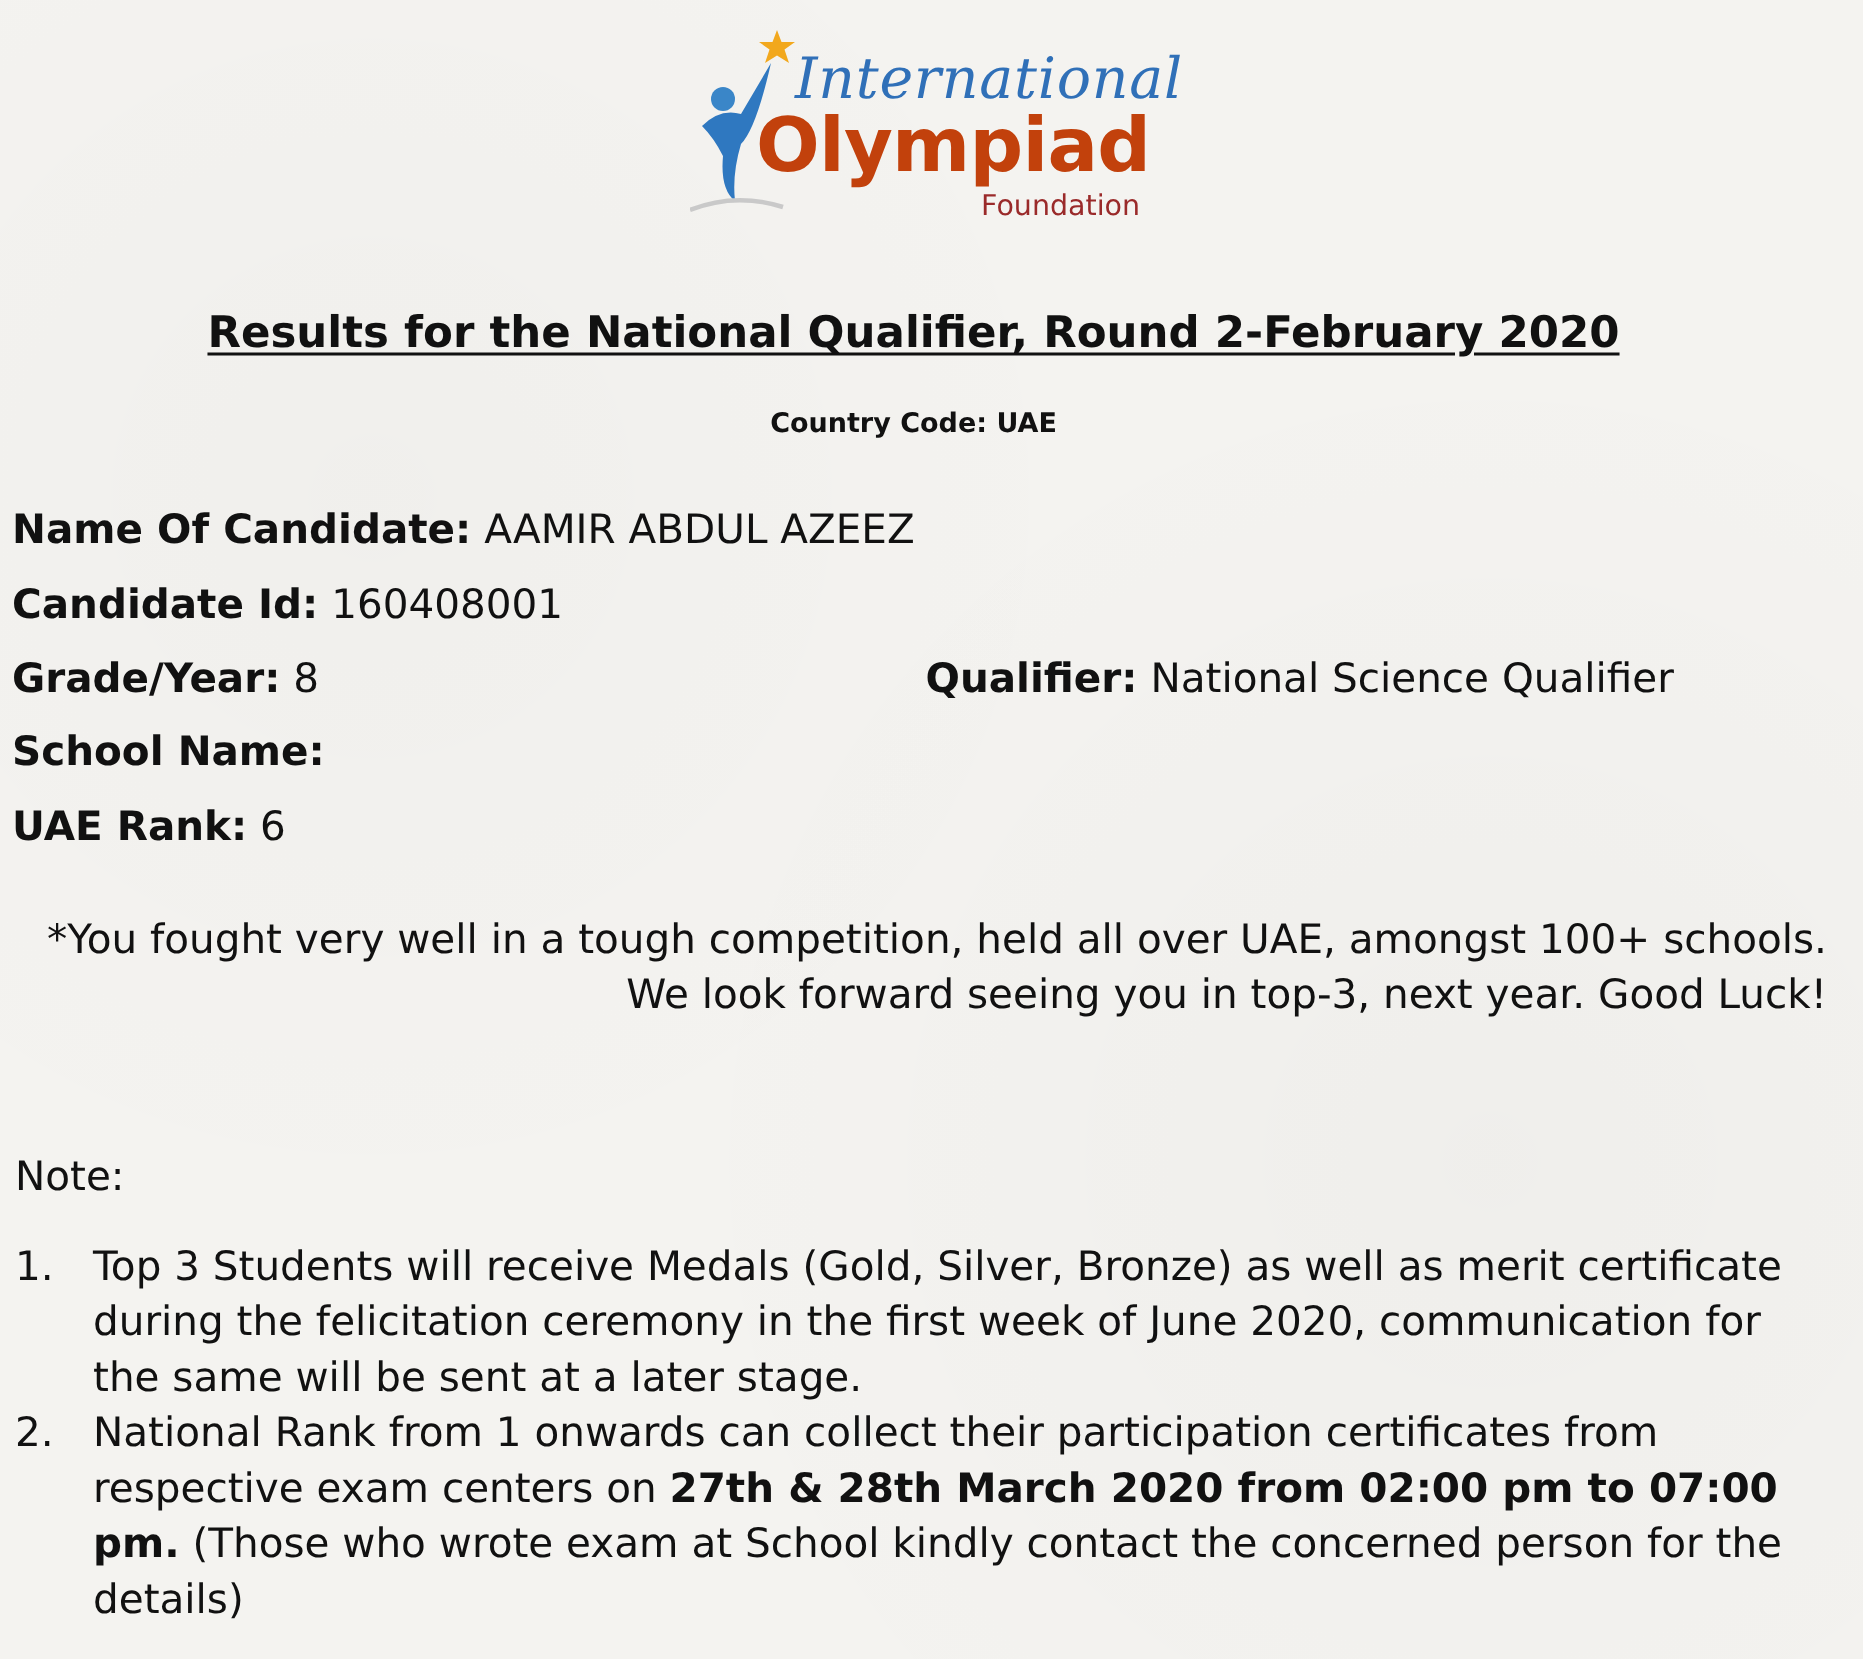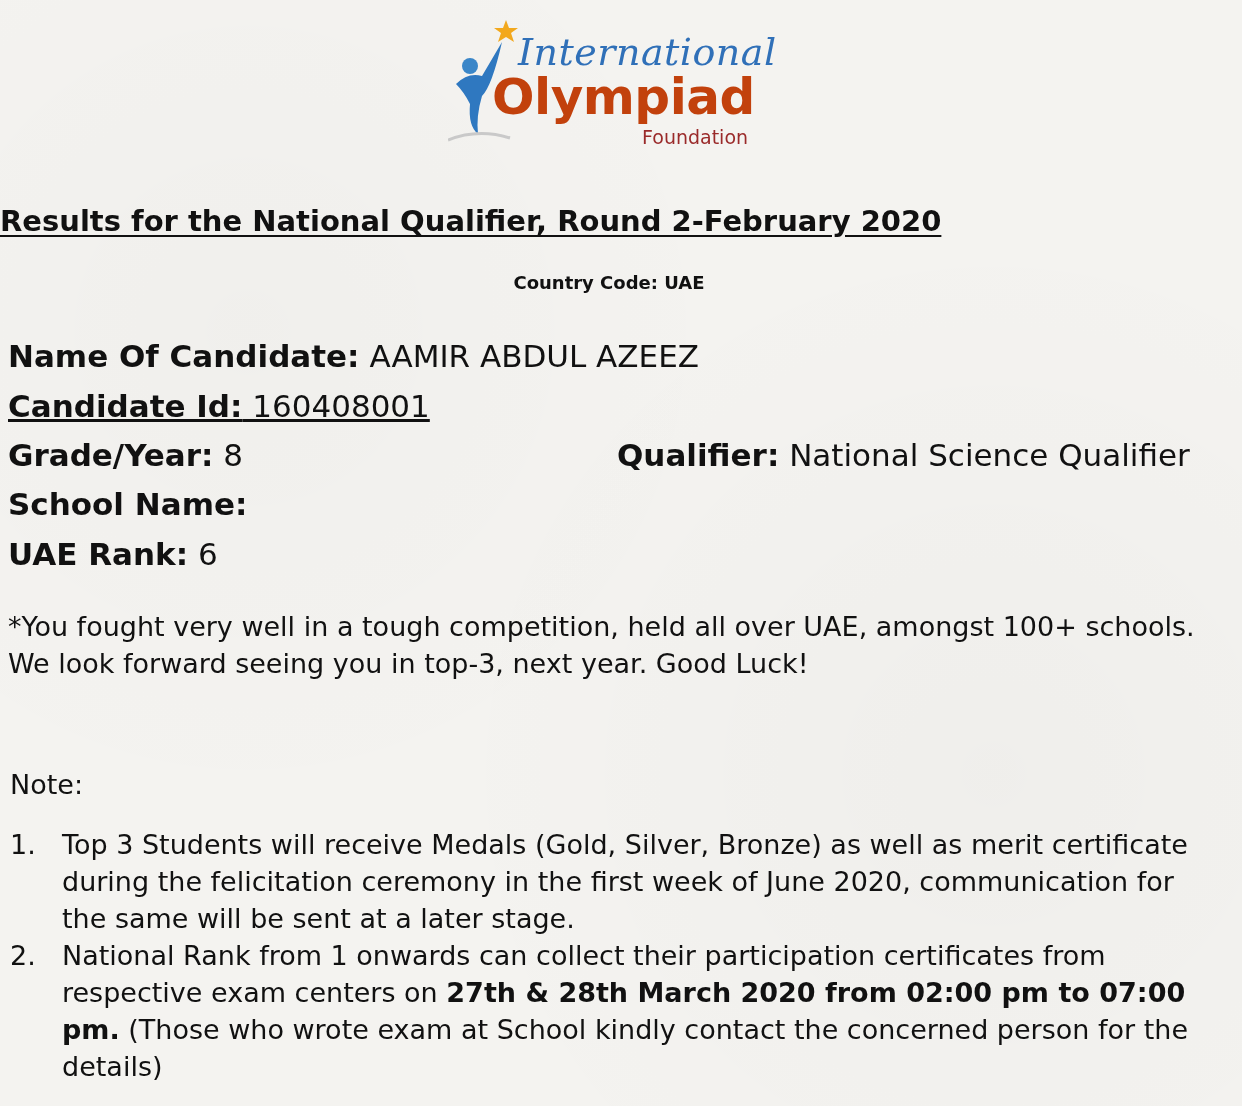--- a/index.html
+++ b/index.html
@@ -6,39 +6,39 @@
   body {
     width: 1242px; height: 1106px; overflow: hidden;
     background: #f4f3f0;
     background-image:
       radial-gradient(circle at 20% 30%, rgba(0,0,0,0.015) 0, transparent 40%),
       radial-gradient(circle at 80% 70%, rgba(0,0,0,0.02) 0, transparent 45%);
     font-family: "DejaVu Sans", sans-serif;
     color: #111;
     position: relative;
   }
-  .logo { position: absolute; left: 448px; top: 16px; width: 290px; height: 130px; }
+  .logo { position: absolute; left: 460px; top: 16px; width: 290px; height: 130px; }
   .logo .intl { position: absolute; left: 70px; top: 14px; font-family: "DejaVu Serif", serif; font-style: italic; font-size: 38px; color: #3070b8; letter-spacing: 0.5px; }
   .logo .olymp { position: absolute; left: 44px; top: 52px; font-family: "DejaVu Sans", sans-serif; font-weight: bold; font-size: 50px; color: #c2410c; letter-spacing: -0.5px; }
   .logo .found { position: absolute; left: 194px; top: 110px; font-size: 19px; color: #9a2a2a; }
   .logo svg { position: absolute; left: 0; top: 0; }
 
-  .title { position: absolute; left: 0; width: 1218px; top: 204px; font-weight: bold; font-size: 29px; text-decoration: underline; text-underline-offset: 4px; }
+  .title { position: absolute; left: 0; width: 1218px; top: 204px; text-align: center; font-weight: bold; font-size: 29px; text-decoration: underline; text-underline-offset: 4px; }
   .ccode { position: absolute; left: 0; width: 1218px; top: 272px; text-align: center; font-weight: bold; font-size: 18px; }
 
-  .field { position: absolute; left: 8px; font-size: 31px; white-space: nowrap; }
+  .field { position: absolute; left: 8px; font-size: 27px; white-space: nowrap; }
   .field .lbl { font-weight: bold; }
   .f-name { top: 338px; }
-  .f-id { top: 388px; text-decoration: underline; }
+  .f-id { top: 388px; }
   .f-grade { top: 437px; }
   .f-school { top: 486px; }
   .f-rank { top: 536px; }
   .f-qual { left: 617px; top: 437px; text-align: right; }
 
-  .message { position: absolute; left: 8px; top: 608px; width: 1210px; font-size: 27px; line-height: 37px; }
+  .message { position: absolute; left: 8px; top: 608px; width: 1210px; font-size: 27px; line-height: 37px; text-align: right; }
   .note { position: absolute; left: 10px; top: 769px; font-size: 27px; }
   .list { position: absolute; left: 10px; top: 826px; width: 1210px; font-size: 27px; line-height: 37px; }
   .li { display: flex; }
   .li .num { width: 52px; flex: none; }
   .li .txt { flex: 1; }
   .li b { font-weight: bold; }
 </style>
 </head>
 <body>
 

